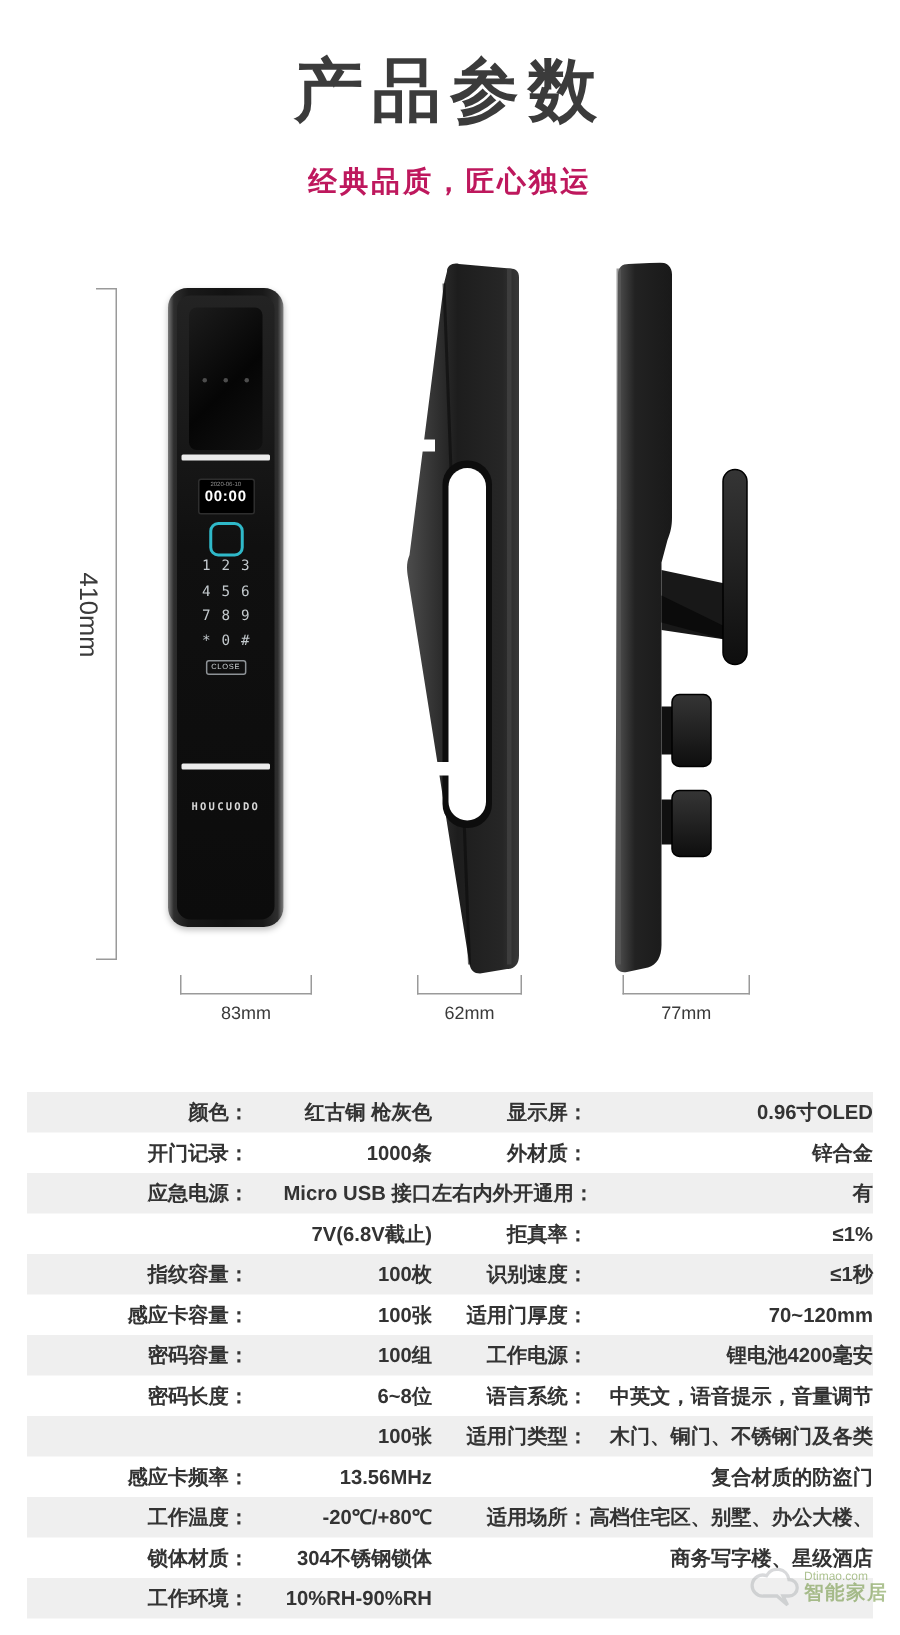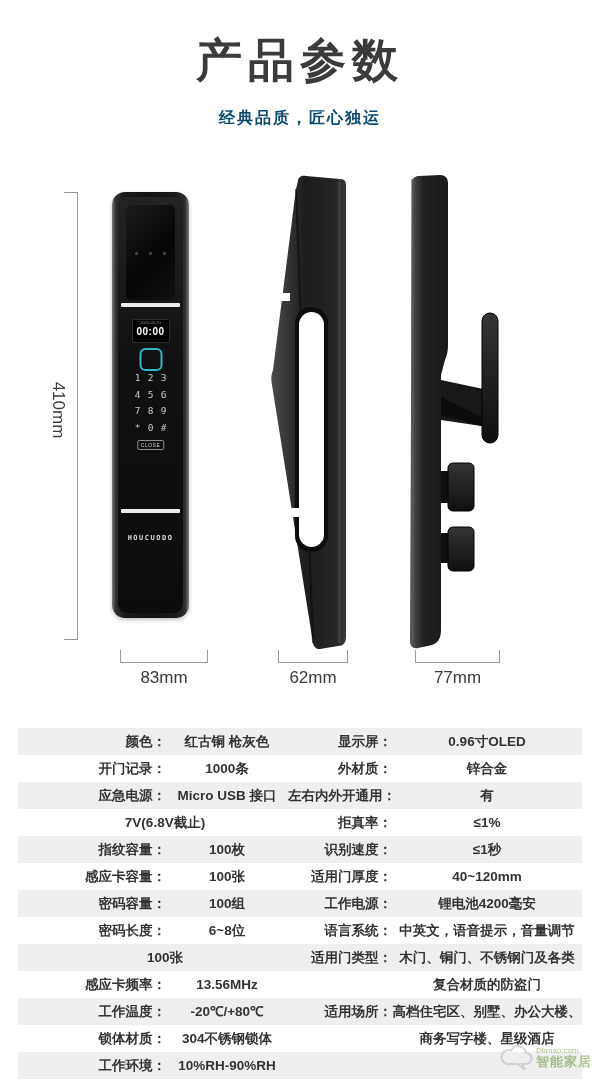--- a/index.html
+++ b/index.html
@@ -3,21 +3,21 @@
 <meta charset="utf-8">
 <style>
   * { margin:0; padding:0; box-sizing:border-box; }
   html,body { width:600px; height:1090px; background:#fff; overflow:hidden;
               font-family:"Liberation Sans", sans-serif; }
   .stage { position:relative; width:600px; height:1090px; background:#fff; }
 
   
   .header { position:absolute; top:0; left:0; width:600px; height:150px; text-align:center; }
   .title { margin-top:30px; font-size:46px; font-weight:700; color:#3b3b3b; letter-spacing:6px; }
-  .subtitle { margin-top:16px; font-size:16px; font-weight:600; color:#0c4a6e; letter-spacing:2px; }
+  .subtitle { margin-top:16px; font-size:19px; font-weight:600; color:#be185d; letter-spacing:2px; }
 
   
   .display { position:absolute; top:150; left:0; top:150px; width:600px; height:565px; }
 
   
   .lock-front { position:absolute; left:112px; top:42px; width:77px; height:426px;
     border-radius:13px;
     background:linear-gradient(90deg,#7a7a7a 0%,#2e2e2e 5%,#191919 18%,#121212 50%,#191919 82%,#2e2e2e 95%,#7f7f7f 100%);
     box-shadow:0 2px 4px rgba(0,0,0,.25); }
   .lock-face { position:absolute; left:6px; right:6px; top:5px; bottom:5px; border-radius:9px;
@@ -47,33 +47,33 @@
 
   .side-svg { position:absolute; }
 
   
   .vdim-line { position:absolute; left:64px; top:42px; width:14px; height:448px;
     border-right:1px solid #9a9a9a; border-top:1px solid #9a9a9a; border-bottom:1px solid #9a9a9a; }
   .vdim-label { position:absolute; left:18px; top:250px; width:80px; height:20px; text-align:center;
     font-size:17px; color:#3a3a3a; transform:rotate(90deg); }
   .hdim { position:absolute; height:13px;
     border-bottom:1px solid #9a9a9a; border-left:1px solid #9a9a9a; border-right:1px solid #9a9a9a; }
-  .hdim-label { position:absolute; text-align:center; font-size:17px; color:#3a3a3a; }
+  .hdim-label { position:absolute; text-align:center; font-size:12px; color:#3a3a3a; }
 
   
   .spec-table { position:absolute; top:728px; left:18px; width:564px; }
   .spec-row { display:flex; height:27px; line-height:27px; font-size:13.5px; font-weight:600; color:#333; }
   .spec-row:nth-child(odd) { background:#efefef; }
   .cell { display:flex; white-space:nowrap; }
   .cell-left { width:270px;padding-left:24px; }
   .cell-right { flex:1; }
   .lbl { display:inline-block; text-align:right; }
   .cell-left .lbl { width:124px; }
   .cell-right .lbl { width:104px;text-align:right; }
-  .val { flex:1; text-align:center; }
+  .val { flex:1; text-align:right; }
 
   
   .watermark { position:absolute; right:8px; top:1042px; display:flex; align-items:center;
     gap:3px; opacity:.45; }
   .wm-text { color:#4d7c0f; }
   .wm-line1 { font-size:8px; line-height:9px; }
   .wm-line2 { font-size:13px; font-weight:700; line-height:14px; letter-spacing:1px; }
 </style>
 </head>
 <body>
@@ -228,21 +228,21 @@
           <span class="val">≤1秒</span>
         </div>
       </div>
       <div class="spec-row">
         <div class="cell cell-left">
           <span class="lbl">感应卡容量：</span>
           <span class="val">100张</span>
         </div>
         <div class="cell cell-right">
           <span class="lbl">适用门厚度：</span>
-          <span class="val">40~120mm</span>
+          <span class="val">70~120mm</span>
         </div>
       </div>
       <div class="spec-row">
         <div class="cell cell-left">
           <span class="lbl">密码容量：</span>
           <span class="val">100组</span>
         </div>
         <div class="cell cell-right">
           <span class="lbl">工作电源：</span>
           <span class="val">锂电池4200毫安</span>

